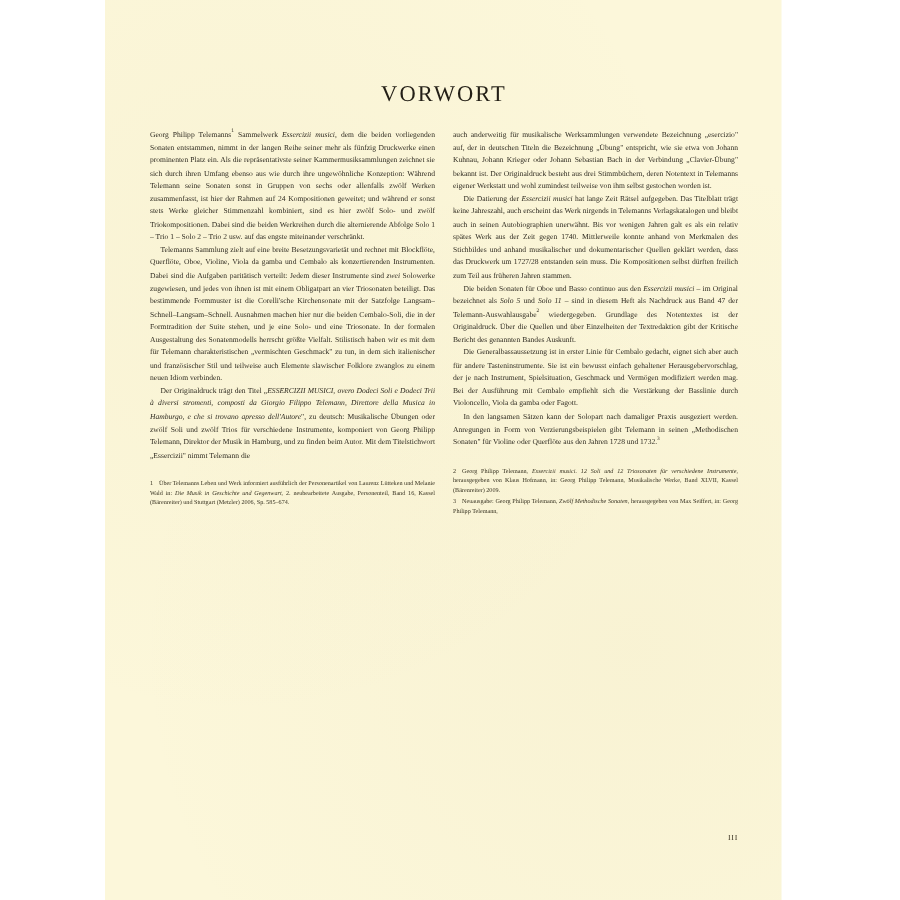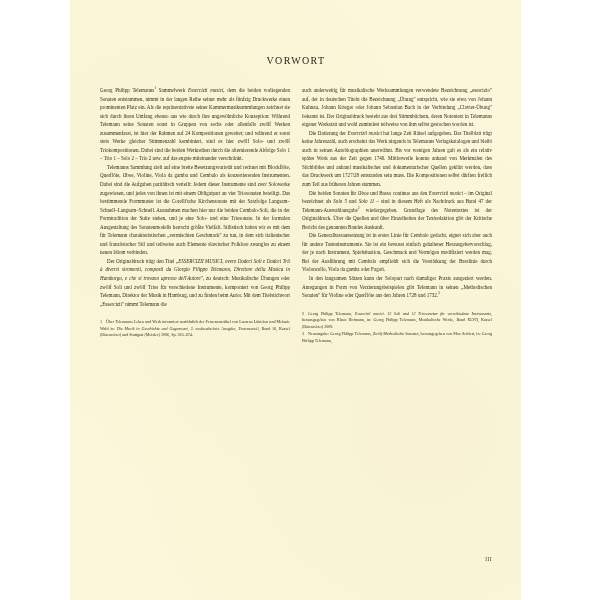--- a/index.html
+++ b/index.html
@@ -30,21 +30,21 @@
   }
   .page-inner {
     position: absolute;
     left: 30px;
     top: 0;
     width: 392px;
     height: 600px;
   }
   .page-title {
     text-align: center;
-    font-size: 10px;
+    font-size: 15px;
     letter-spacing: 1.4px;
     color: #231f16;
     margin: 0;
     padding-top: 55px;
     font-weight: normal;
     font-variant: normal;
   }
   .columns {
     position: absolute;
     top: 86px;

